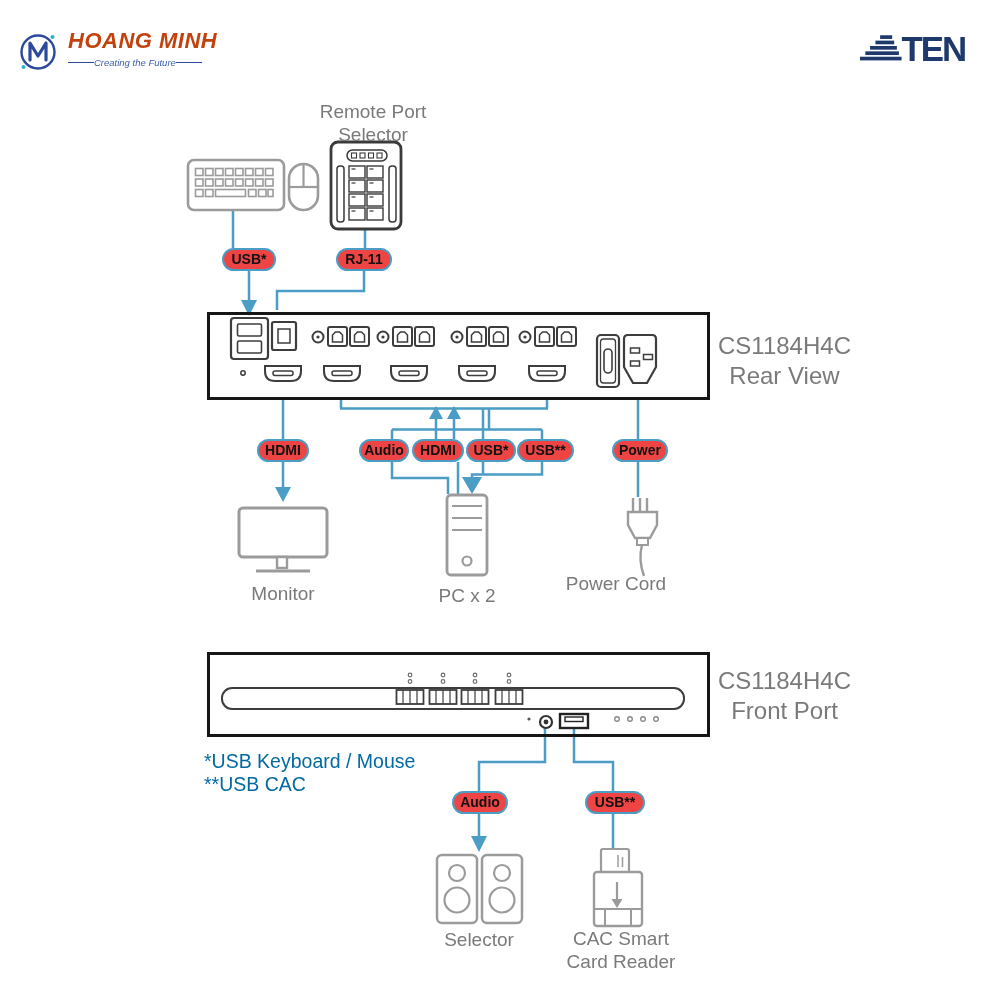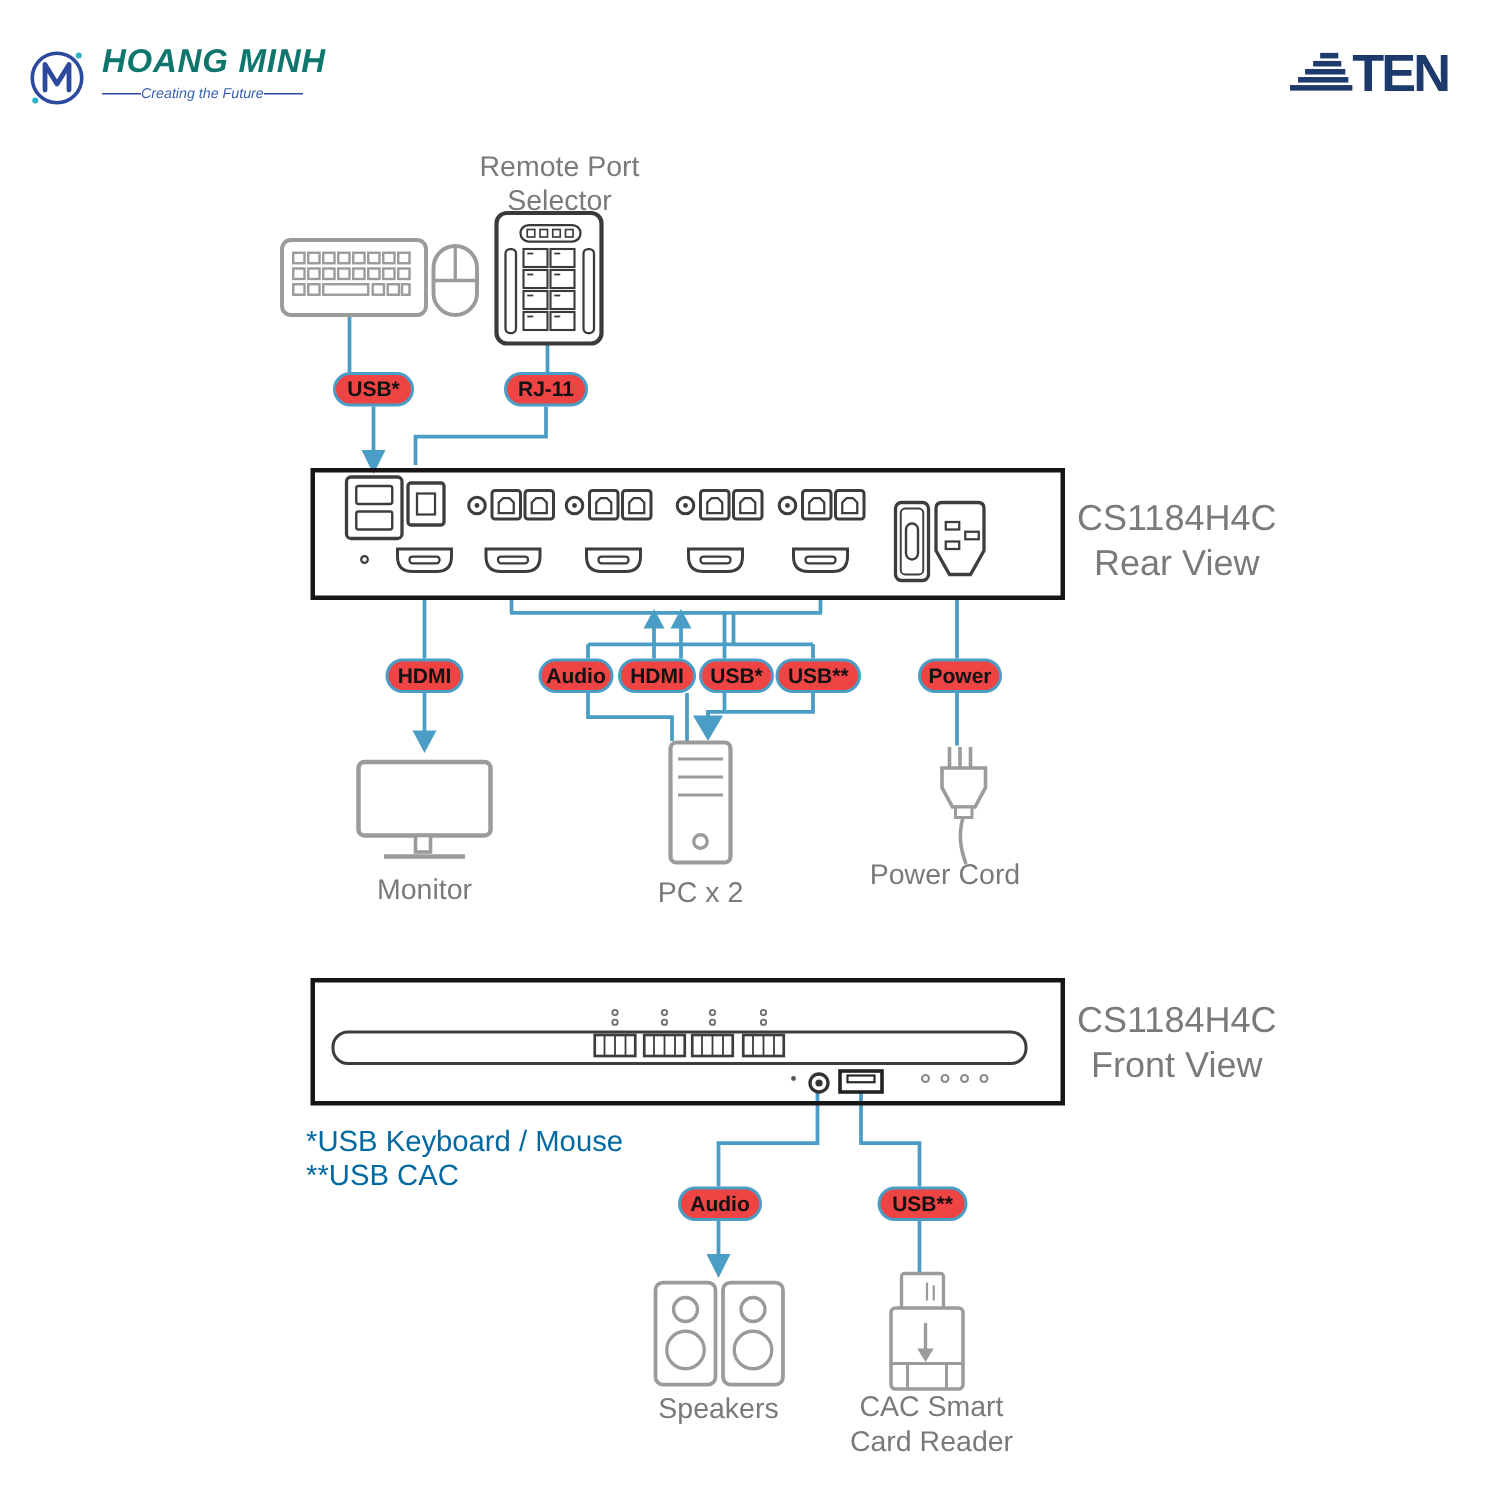--- a/index.html
+++ b/index.html
@@ -10,21 +10,21 @@
   .device{position:absolute;border:3px solid #161616;background:transparent;box-sizing:border-box;z-index:2;}
   .icons{z-index:3;}
   .pill{position:absolute;height:23px;box-sizing:border-box;border:2px solid #4A9DC4;border-radius:12px;
         background:#ef4444;color:#121212;font-weight:bold;font-size:14px;line-height:19px;
         display:flex;align-items:center;justify-content:center;z-index:5;}
   .glabel{position:absolute;color:#7A7A7A;font-size:19px;line-height:1.22;text-align:center;z-index:4;}
   .model{position:absolute;color:#7A7A7A;font-size:24px;line-height:1.26;text-align:center;z-index:4;}
   .fnote{position:absolute;color:#0369a1;font-size:19.5px;z-index:4;}
   .hm-logo{position:absolute;left:16px;top:28px;display:flex;align-items:flex-start;z-index:6;}
   .hm-text{margin-left:8px;}
-  .hm-name{color:#0f766e;font-size:22px;font-weight:bold;font-style:italic;letter-spacing:.5px;}
+  .hm-name{color:#c2410c;font-size:22px;font-weight:bold;font-style:italic;letter-spacing:.5px;}
   .hm-tagrow{display:flex;align-items:center;margin-top:3px;}
   .hm-dash{width:26px;border-top:1.5px solid #2B4A9E;}
   .hm-tagline{color:#3A5FAE;font-size:9.5px;font-style:italic;margin:0 0;white-space:nowrap;}
   .aten{position:absolute;left:860px;top:29px;z-index:6;}
 </style>
 </head>
 <body>
 
 <div class="canvas">
 
@@ -313,36 +313,36 @@
       <g stroke="#8A8A8A" fill="none" stroke-width="1.4">
         <circle cx="407" cy="64" r="2.3"></circle>
           <circle cx="420" cy="64" r="2.3"></circle>
           <circle cx="433" cy="64" r="2.3"></circle>
           <circle cx="446" cy="64" r="2.3"></circle>
       </g>
     </svg>
   </div>
   <div class="model" style="left:718px;top:666px;">
     <div>CS1184H4C</div>
-    <div>Front View</div>
+    <div>Front Port</div>
   </div>
 
   <div class="pill" style="left:222px;top:248px;width:54px;">USB*</div>
   <div class="pill" style="left:336px;top:248px;width:56px;">RJ-11</div>
   <div class="pill" style="left:257px;top:439px;width:52px;">HDMI</div>
   <div class="pill" style="left:359px;top:439px;width:50px;">Audio</div>
   <div class="pill" style="left:412px;top:439px;width:52px;">HDMI</div>
   <div class="pill" style="left:466px;top:439px;width:50px;">USB*</div>
   <div class="pill" style="left:517px;top:439px;width:57px;">USB**</div>
   <div class="pill" style="left:612px;top:439px;width:56px;">Power</div>
   <div class="pill" style="left:452px;top:791px;width:56px;">Audio</div>
   <div class="pill" style="left:585px;top:791px;width:60px;">USB**</div>
 
   <div class="glabel" style="left:233px;top:582px;width:100px;">Monitor</div>
   <div class="glabel" style="left:417px;top:584px;width:100px;">PC x 2</div>
-  <div class="glabel" style="left:575px;top:572px;width:110px;">Power Cord</div>
-  <div class="glabel" style="left:429px;top:928px;width:100px;">Speakers</div>
+  <div class="glabel" style="left:561px;top:572px;width:110px;">Power Cord</div>
+  <div class="glabel" style="left:429px;top:928px;width:100px;">Selector</div>
   <div class="glabel" style="left:565px;top:927px;width:112px;">CAC Smart Card Reader</div>
 
   <div class="fnote" style="left:204px;top:750px;">*USB Keyboard / Mouse</div>
   <div class="fnote" style="left:204px;top:773px;">**USB CAC</div>
 
 </div>
 
 </body></html>

